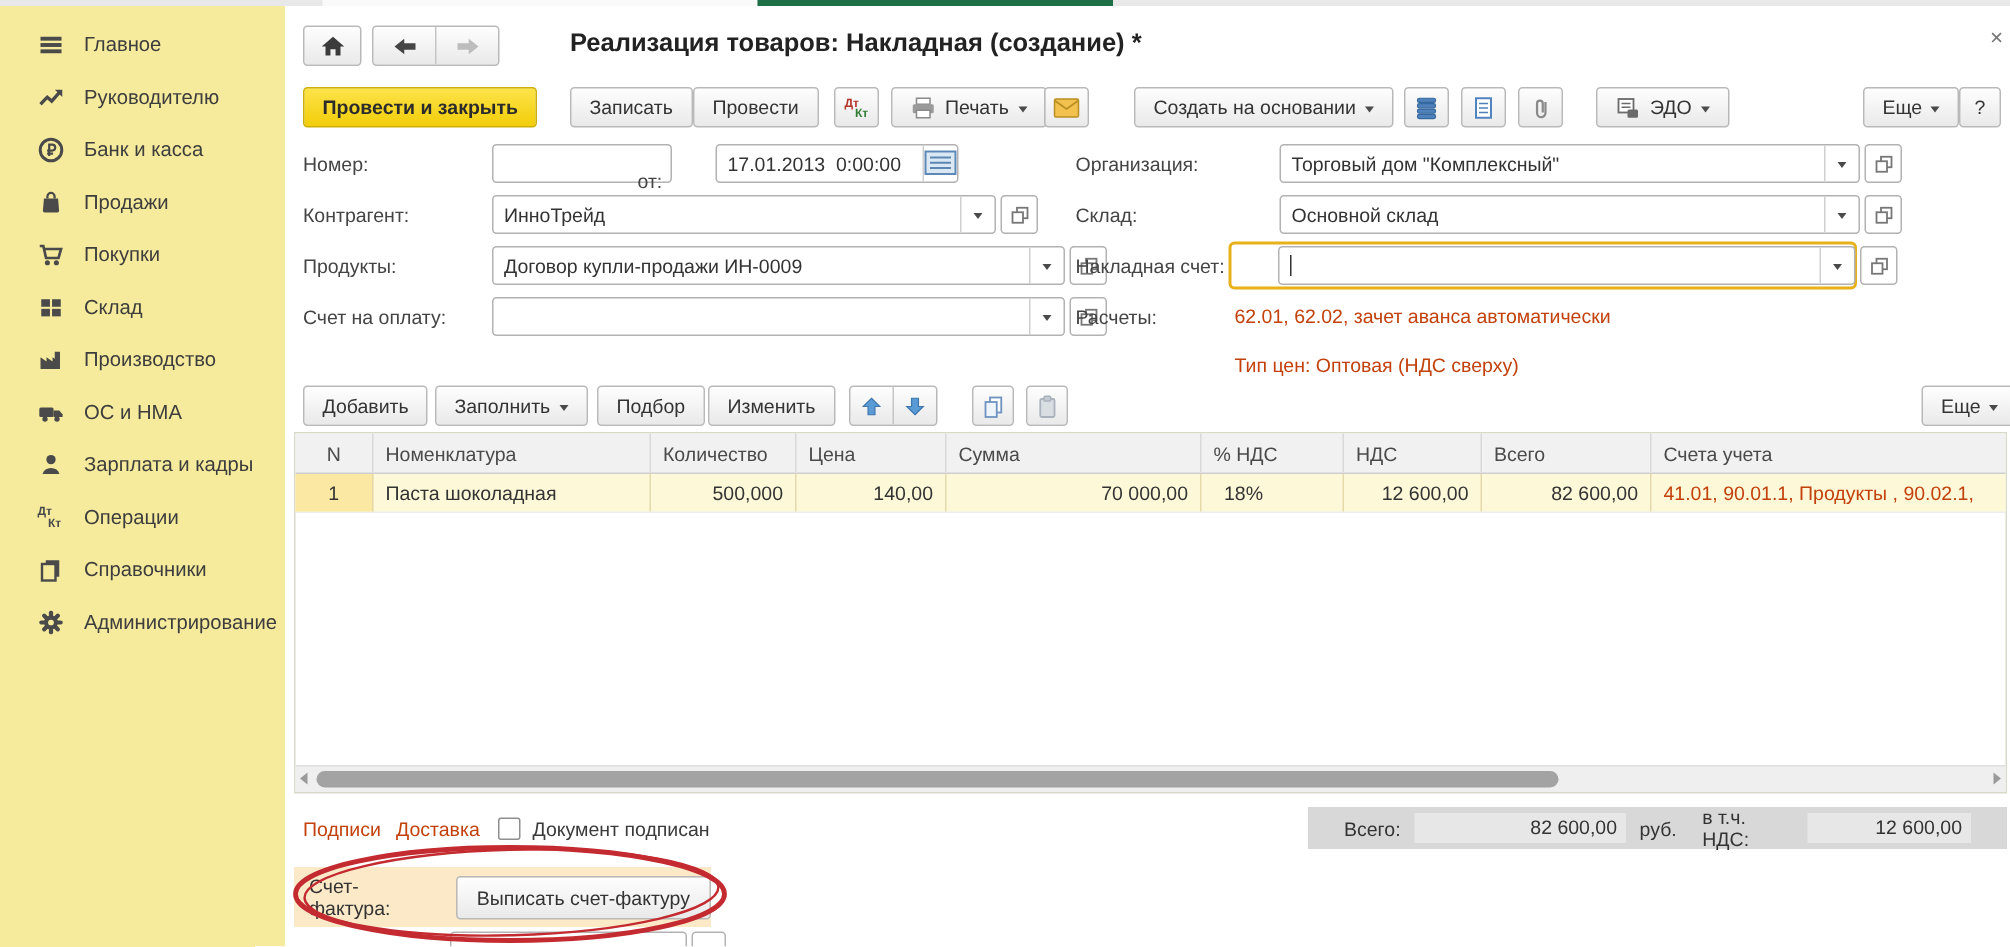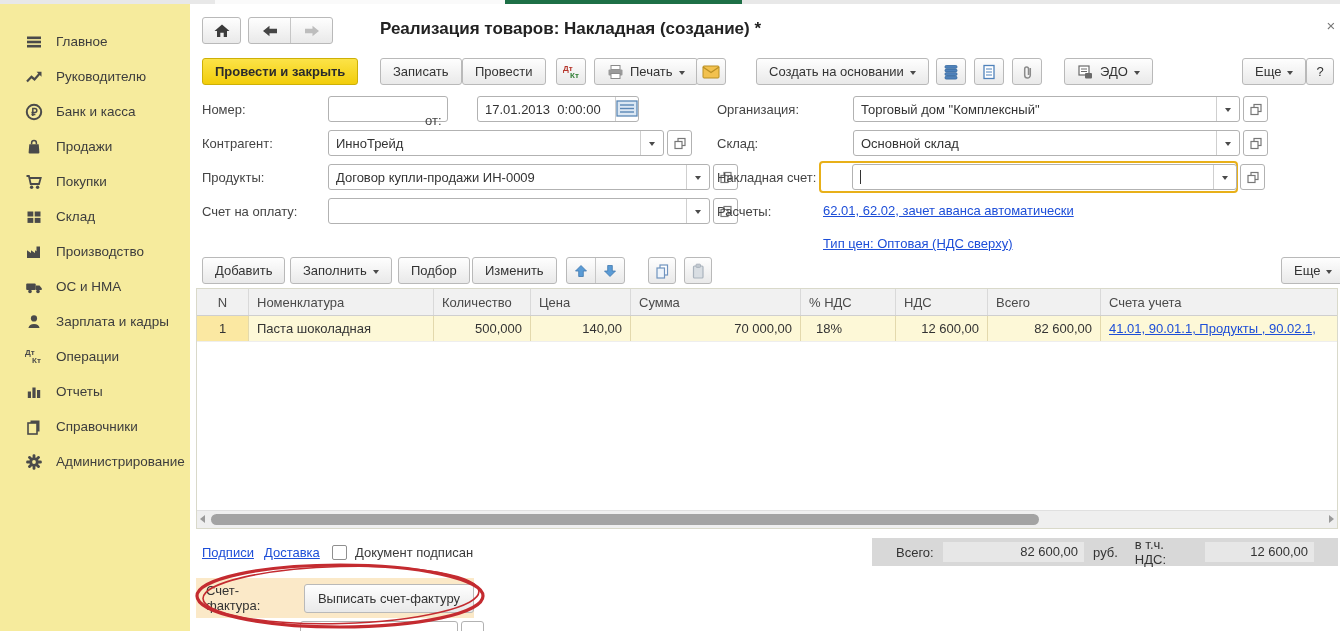--- a/index.html
+++ b/index.html
@@ -4,21 +4,21 @@
 <style>
   html,body{margin:0;padding:0;background:#fff;}
   .page{position:relative;width:1340px;height:631px;overflow:hidden;background:#fff;
         font-family:"Liberation Sans",sans-serif;font-size:13px;color:#333;}
   .abs{position:absolute;}
   
   .topstrip{left:0;top:0;width:1340px;height:4px;background:#e8e8e8;}
   .topstrip .seg-white{position:absolute;left:215px;top:0;width:290px;height:4px;background:#fafafa;}
   .topstrip .seg-green{position:absolute;left:505px;top:0;width:237px;height:4px;background:#1d6f46;}
   
-  .sidebar{left:0;top:4px;width:190px;height:627px;background:#f6eb9d;padding-top:20px;box-sizing:border-box;}
+  .sidebar{left:0;top:4px;width:190px;height:627px;background:#f6eb9d;padding-top:8px;box-sizing:border-box;}
   .sb-item{display:flex;align-items:center;gap:13px;height:35px;padding-left:25px;cursor:default;}
   .sb-item .lab{font-size:13.5px;color:#3d3d3d;white-space:nowrap;}
   .sb-ic{width:18px;height:18px;flex:0 0 18px;display:flex;align-items:center;justify-content:center;}
   .dtkt-mini{position:relative;width:18px;height:18px;}
   .dtkt-mini b{position:absolute;font-size:8px;font-weight:bold;line-height:8px;}
   
   .btn{position:absolute;display:inline-flex;align-items:center;justify-content:center;gap:6px;height:27px;
        padding:0 12px;border:1px solid #b9b9b9;border-radius:3px;background:linear-gradient(#fefefe,#e9e9e9);
        color:#333;white-space:nowrap;box-sizing:border-box;cursor:default;}
   .btn.ic{padding:0;width:30px;}
@@ -30,21 +30,21 @@
   
   .lbl{position:absolute;height:26px;display:flex;align-items:center;color:#444;white-space:nowrap;}
   .fgroup{position:absolute;display:flex;margin-left:30px;}
   .fld{display:flex;height:26px;border:1px solid #b2b2b2;border-radius:3px;background:#fff;box-sizing:border-box;flex:1;min-width:0;}
   .fval{flex:1;display:flex;align-items:center;padding:0 7px;white-space:pre;overflow:hidden;min-width:0;}
   .fdd{width:22px;display:flex;align-items:center;justify-content:center;border-left:1px solid #cfcfcf;}
   .fopen{width:25px;height:26px;margin-left:3px;border:1px solid #b2b2b2;border-radius:3px;background:#fff;
          display:flex;align-items:center;justify-content:center;box-sizing:border-box;flex:0 0 25px;}
   .hl{position:absolute;border:2px solid #e8b019;border-radius:4px;padding:1px;background:#fff;}
   .caret{width:1px;height:14px;background:#333;}
-  .link{color:#1d4ed8;text-decoration:underline;white-space:nowrap;cursor:default;}
+  .link{color:#c2410c;white-space:nowrap;cursor:default;}
   
   .panel{left:196px;top:288px;width:1142px;height:241px;border:1px solid #d9d9ca;box-sizing:border-box;background:#fff;}
   .thead{display:flex;background:#f1f1f1;border-bottom:1px solid #cfcfcf;}
   .th{display:flex;align-items:center;padding:0 8px;box-sizing:border-box;border-right:1px solid #d9d9d9;
       color:#4a4a4a;height:26px;overflow:hidden;white-space:nowrap;}
   .trow{display:flex;background:#fdf8d7;border-bottom:1px solid #eee;}
   .td{display:flex;align-items:center;padding:0 8px;box-sizing:border-box;border-right:1px solid #e3d9ad;
       height:25px;overflow:hidden;white-space:nowrap;}
   .num{justify-content:flex-end;}
   .ctr{justify-content:center;}
@@ -165,32 +165,20 @@
       <span class="lab">Зарплата и кадры</span>
     </div>
     <div class="sb-item">
       <span class="sb-ic">
           <span class="dtkt-mini">
             <b style="left:0;top:1px;color:#4a4a4a;">Дт</b>
             <b style="left:7px;top:9px;color:#4a4a4a;">Кт</b>
           </span>
         </span>
       <span class="lab">Операции</span>
-    </div>
-    <div class="sb-item">
-      <span class="sb-ic">
-          <svg width="18" height="18">
-            <g fill="#4a4a4a">
-              <rect x="2.8" y="8.5" width="3.2" height="6.5"></rect>
-              <rect x="7.4" y="4.5" width="3.2" height="10.5"></rect>
-              <rect x="12" y="7" width="3.2" height="8"></rect>
-            </g>
-          </svg>
-        </span>
-      <span class="lab">Отчеты</span>
     </div>
     <div class="sb-item">
       <span class="sb-ic">
           <svg width="18" height="18">
             <rect x="5.5" y="2.5" width="9" height="11" fill="#4a4a4a"></rect>
             <rect x="3" y="5" width="9" height="11" fill="#f6eb9d" stroke="#4a4a4a" stroke-width="1.6"></rect>
           </svg>
         </span>
       <span class="lab">Справочники</span>
     </div>

